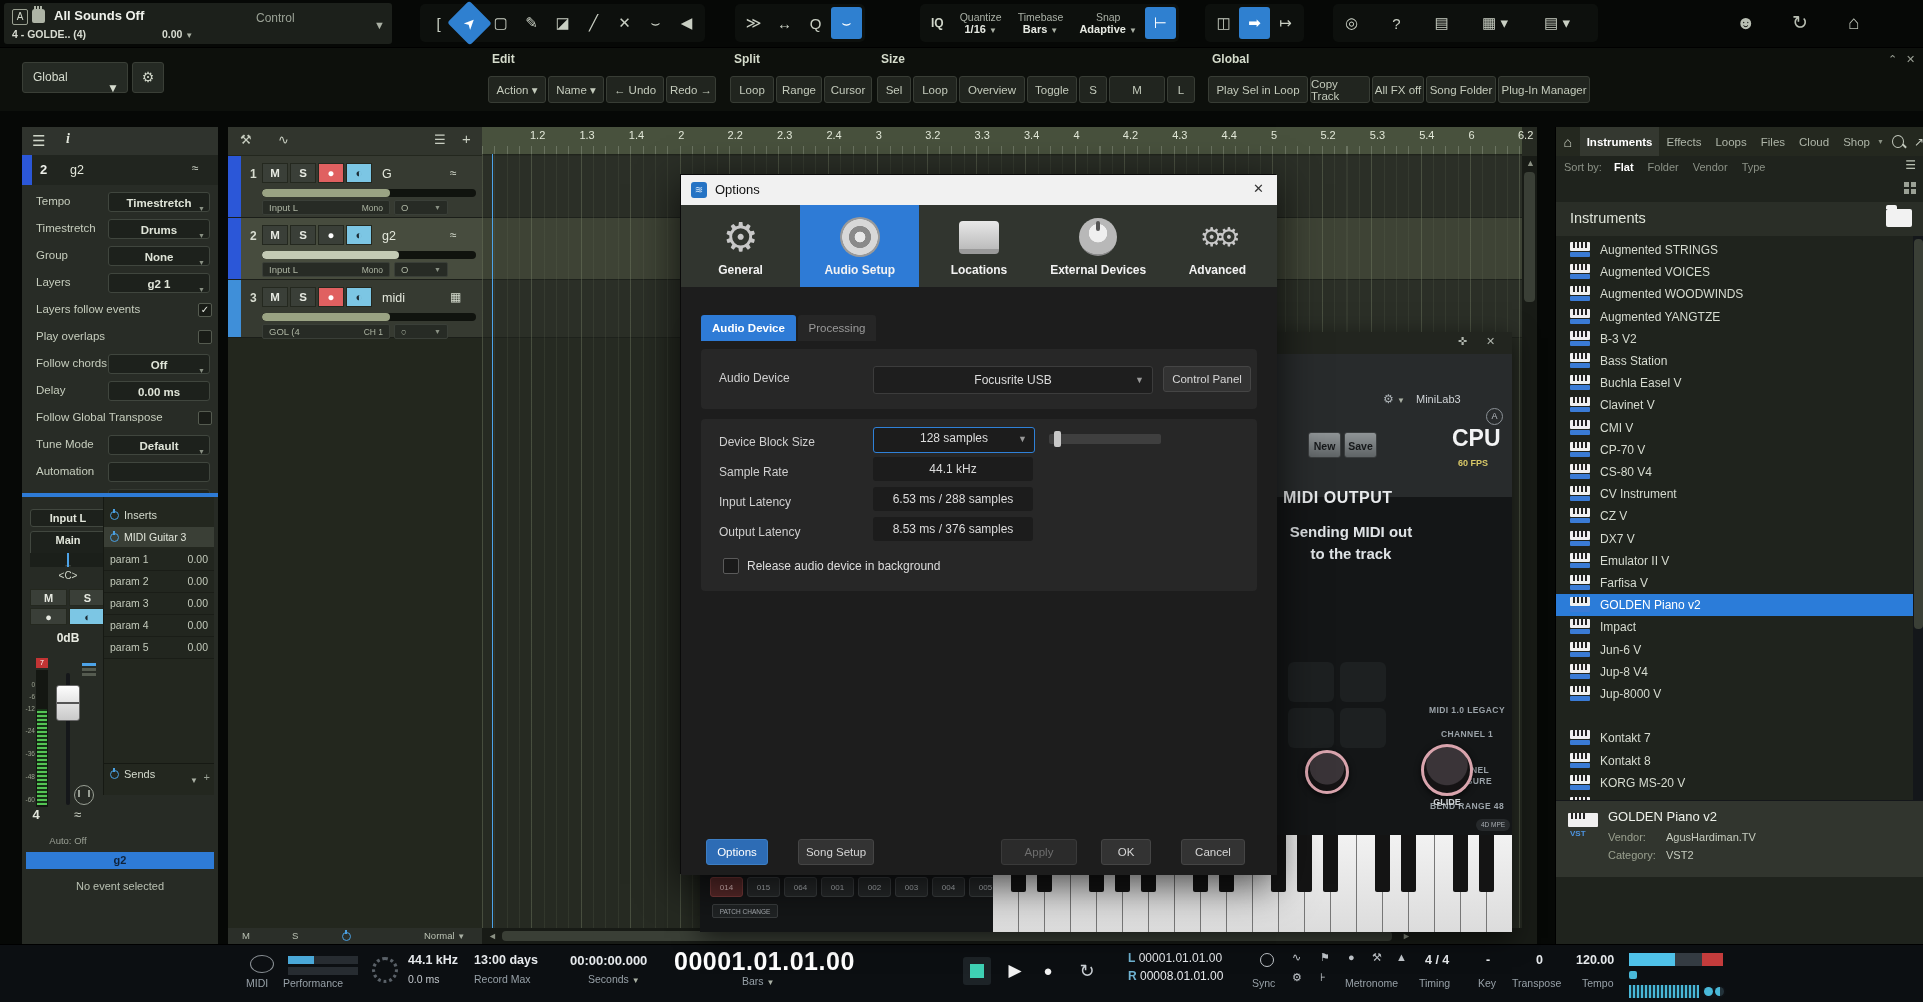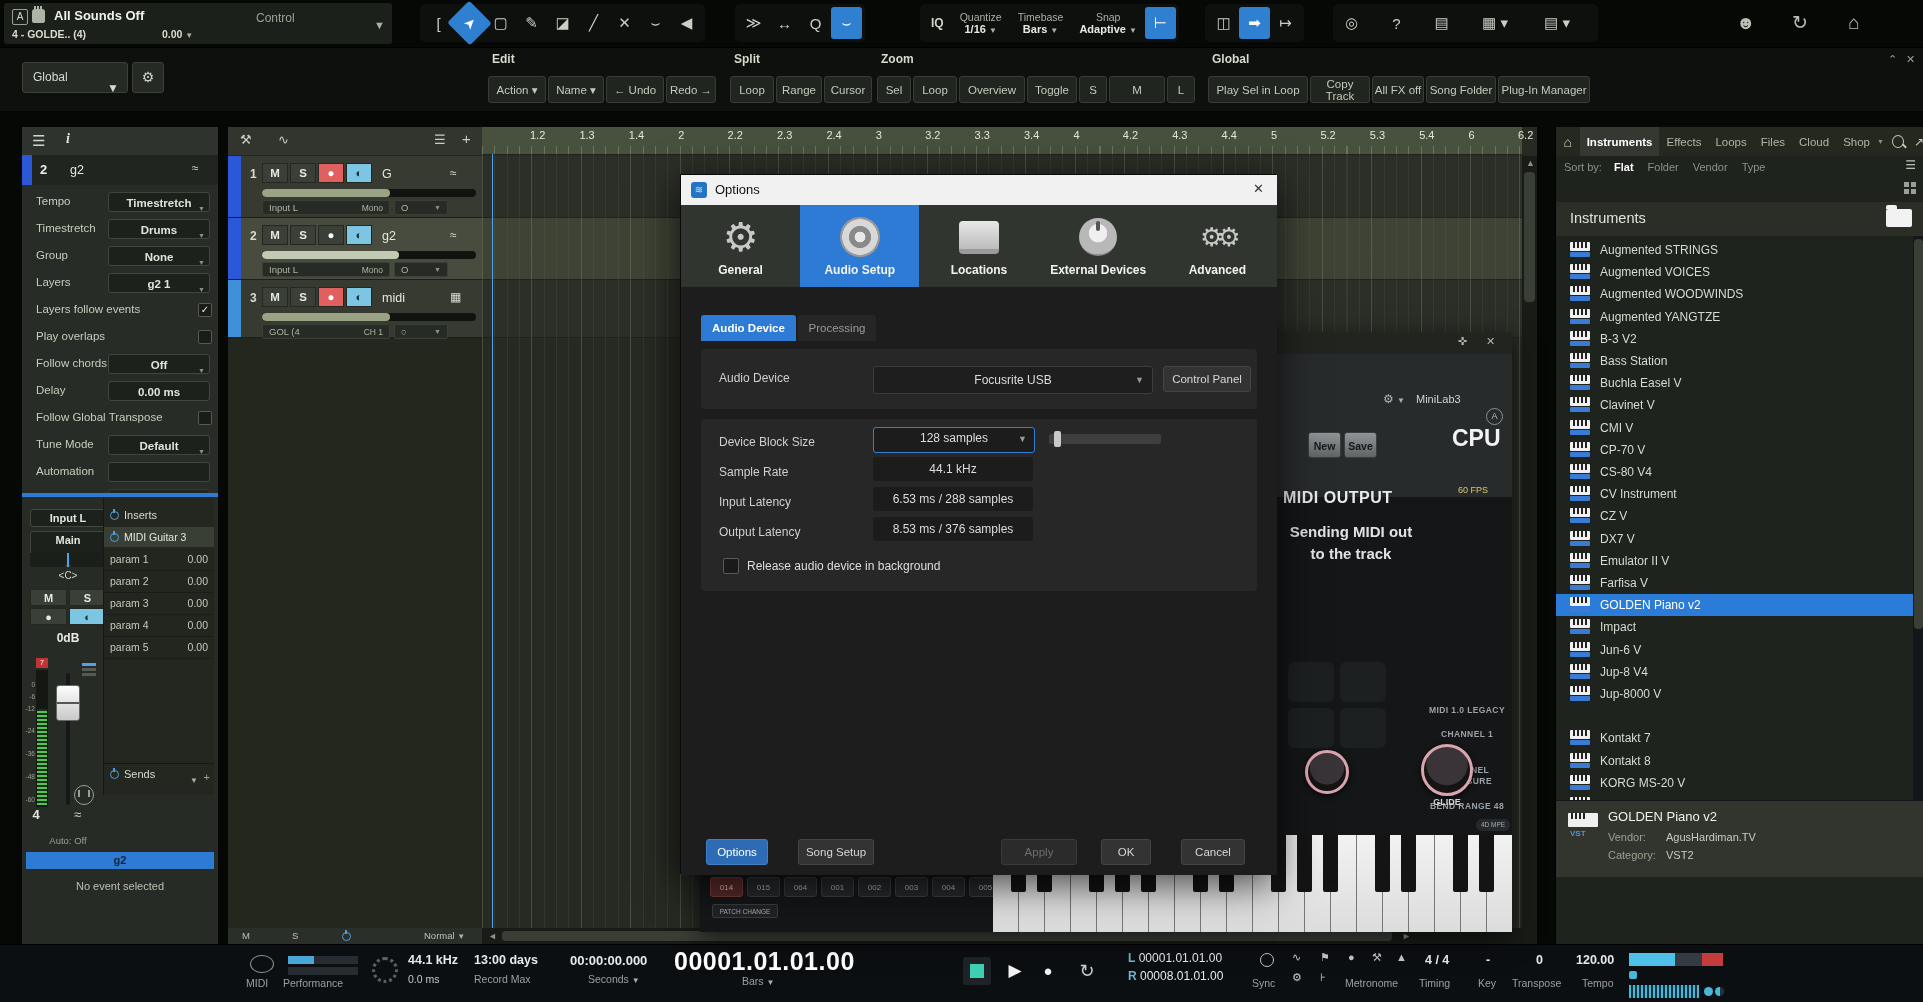--- a/index.html
+++ b/index.html
@@ -22,21 +22,21 @@
   .tbtn{width:31px;height:32px;border-radius:3px;display:flex;align-items:center;justify-content:center;
     color:#c9cfc3;font-size:15px;}
   .tbtn.sel{background:#2f80d0;color:#fff;}
   .stackL{display:flex;flex-direction:column;align-items:center;justify-content:center;height:34px;padding:0 8px;}
   .stackL .l1{font-size:10.5px;color:#aab0a6;}
   .stackL .l2{font-size:11px;color:#e6e9e2;font-weight:bold;}
   .acct{width:28px;height:28px;color:#b9bfb3;font-size:19px;text-align:center;line-height:28px;}
   
   #row2{left:0;top:47px;width:1923px;height:63px;background:#0d100c;border-top:1px solid #000;}
   .glabel{top:4px;font-size:12px;font-weight:bold;color:#d4dbcb;}
-  .bgroup{top:28px;display:flex;gap:2px;text-align:center;}
+  .bgroup{top:28px;display:flex;gap:2px;}
   .gbtn{height:27px;background:#21251f;border:1px solid #383d35;border-radius:3px;color:#c3cabb;
     font-size:11.5px;display:flex;align-items:center;justify-content:center;box-sizing:border-box;}
   #globalDD{left:22px;top:14px;width:104px;height:29px;background:#252a24;border:1px solid #3a3f37;border-radius:3px;}
   #globalDD span{line-height:29px;padding-left:10px;font-size:12px;color:#d5dbce;}
   #gearBtn{left:132px;top:14px;width:30px;height:29px;background:#252a24;border:1px solid #3a3f37;border-radius:3px;
     color:#cfd5c8;text-align:center;line-height:29px;font-size:14px;}
   .cornerIc{top:5px;color:#9aa095;font-size:11px;}
   
   #inspector{left:22px;top:127px;width:196px;height:817px;background:#282c26;}
   #insHead{left:0;top:0;width:196px;height:28px;background:#2f332d;}
@@ -217,21 +217,21 @@
         <div class="gbtn" style="width: 56px;">Name ▾</div>
         <div class="gbtn" style="width: 58px;">← Undo</div>
         <div class="gbtn" style="width: 50px;">Redo →</div>
       </div>
       <div class="abs glabel" style="left: 734px;">Split</div>
       <div class="abs bgroup" style="left: 730px;">
         <div class="gbtn" style="width: 44px;">Loop</div>
         <div class="gbtn" style="width: 46px;">Range</div>
         <div class="gbtn" style="width: 48px;">Cursor</div>
       </div>
-      <div class="abs glabel" style="left: 881px;">Zoom</div>
+      <div class="abs glabel" style="left: 881px;">Size</div>
       <div class="abs bgroup" style="left: 877px;">
         <div class="gbtn" style="width: 34px;">Sel</div>
         <div class="gbtn" style="width: 44px;">Loop</div>
         <div class="gbtn" style="width: 66px;">Overview</div>
         <div class="gbtn" style="width: 50px;">Toggle</div>
         <div class="gbtn" style="width: 28px;">S</div>
         <div class="gbtn" style="width: 56px;">M</div>
         <div class="gbtn" style="width: 28px;">L</div>
       </div>
       <div class="abs glabel" style="left: 1212px;">Global</div>
@@ -504,21 +504,21 @@
   <div class="abs" id="mwTitle">
     <span class="abs" style="left:758px;top:3px;color:#aeb4ac;font-size:11px;">✜</span>
     <span class="abs" style="left:786px;top:3px;color:#aeb4ac;font-size:11px;">✕</span>
   </div>
   <div class="abs" id="mwShell">
     <span class="abs" style="left:683px;top:38px;color:#aeb4b8;font-size:12px;">⚙ <span class="carD">▼</span></span>
     <span class="abs" style="left:716px;top:39px;font-size:11px;color:#cfd3d6;">MiniLab3</span>
     <div class="mwbtn" style="left:608px;top:78px;">New</div>
     <div class="mwbtn" style="left:644px;top:78px;">Save</div>
     <div class="abs" style="left:752px;top:71px;font-size:23px;font-weight:bold;color:#f2f3f4;">CPU</div>
-    <div class="abs" style="left:758px;top:104px;font-size:9px;color:#d8c868;font-weight:normal;margin-top:27px;">60 FPS</div>
+    <div class="abs" style="left:758px;top:104px;font-size:9px;color:#d8c868;font-weight:bold;">60 FPS</div>
     <div class="abs" style="left:786px;top:54px;width:15px;height:15px;border:1.5px solid #8b9196;border-radius:50%;color:#b8bdc2;font-size:9px;text-align:center;line-height:15px;">A</div>
   </div>
   <div class="abs" style="left:0;top:165px;width:812px;height:435px;background:#141617;">
     <div class="abs" style="left:583px;top:-8px;font-size:16px;font-weight:bold;color:#e8eaec;letter-spacing:.5px;">MIDI OUTPUT</div>
     <div class="abs" style="left:584px;top:24px;width:134px;height:70px;font-size:15px;font-weight:bold;color:#dfe3e6;text-align:center;line-height:1.45;">Sending MIDI out to the track</div>
     <div id="sideLabels">
         <div class="sideLab" style="top: 208px; white-space: normal;">MIDI 1.0 LEGACY</div>
         <div class="sideLab" style="top: 232px; white-space: normal;">CHANNEL 1</div>
         <div class="sideLab" style="top: 268px; white-space: normal;">CHANNEL PRESSURE</div>
         <div class="sideLab" style="top: 304px; white-space: normal;">BEND RANGE 48</div>

